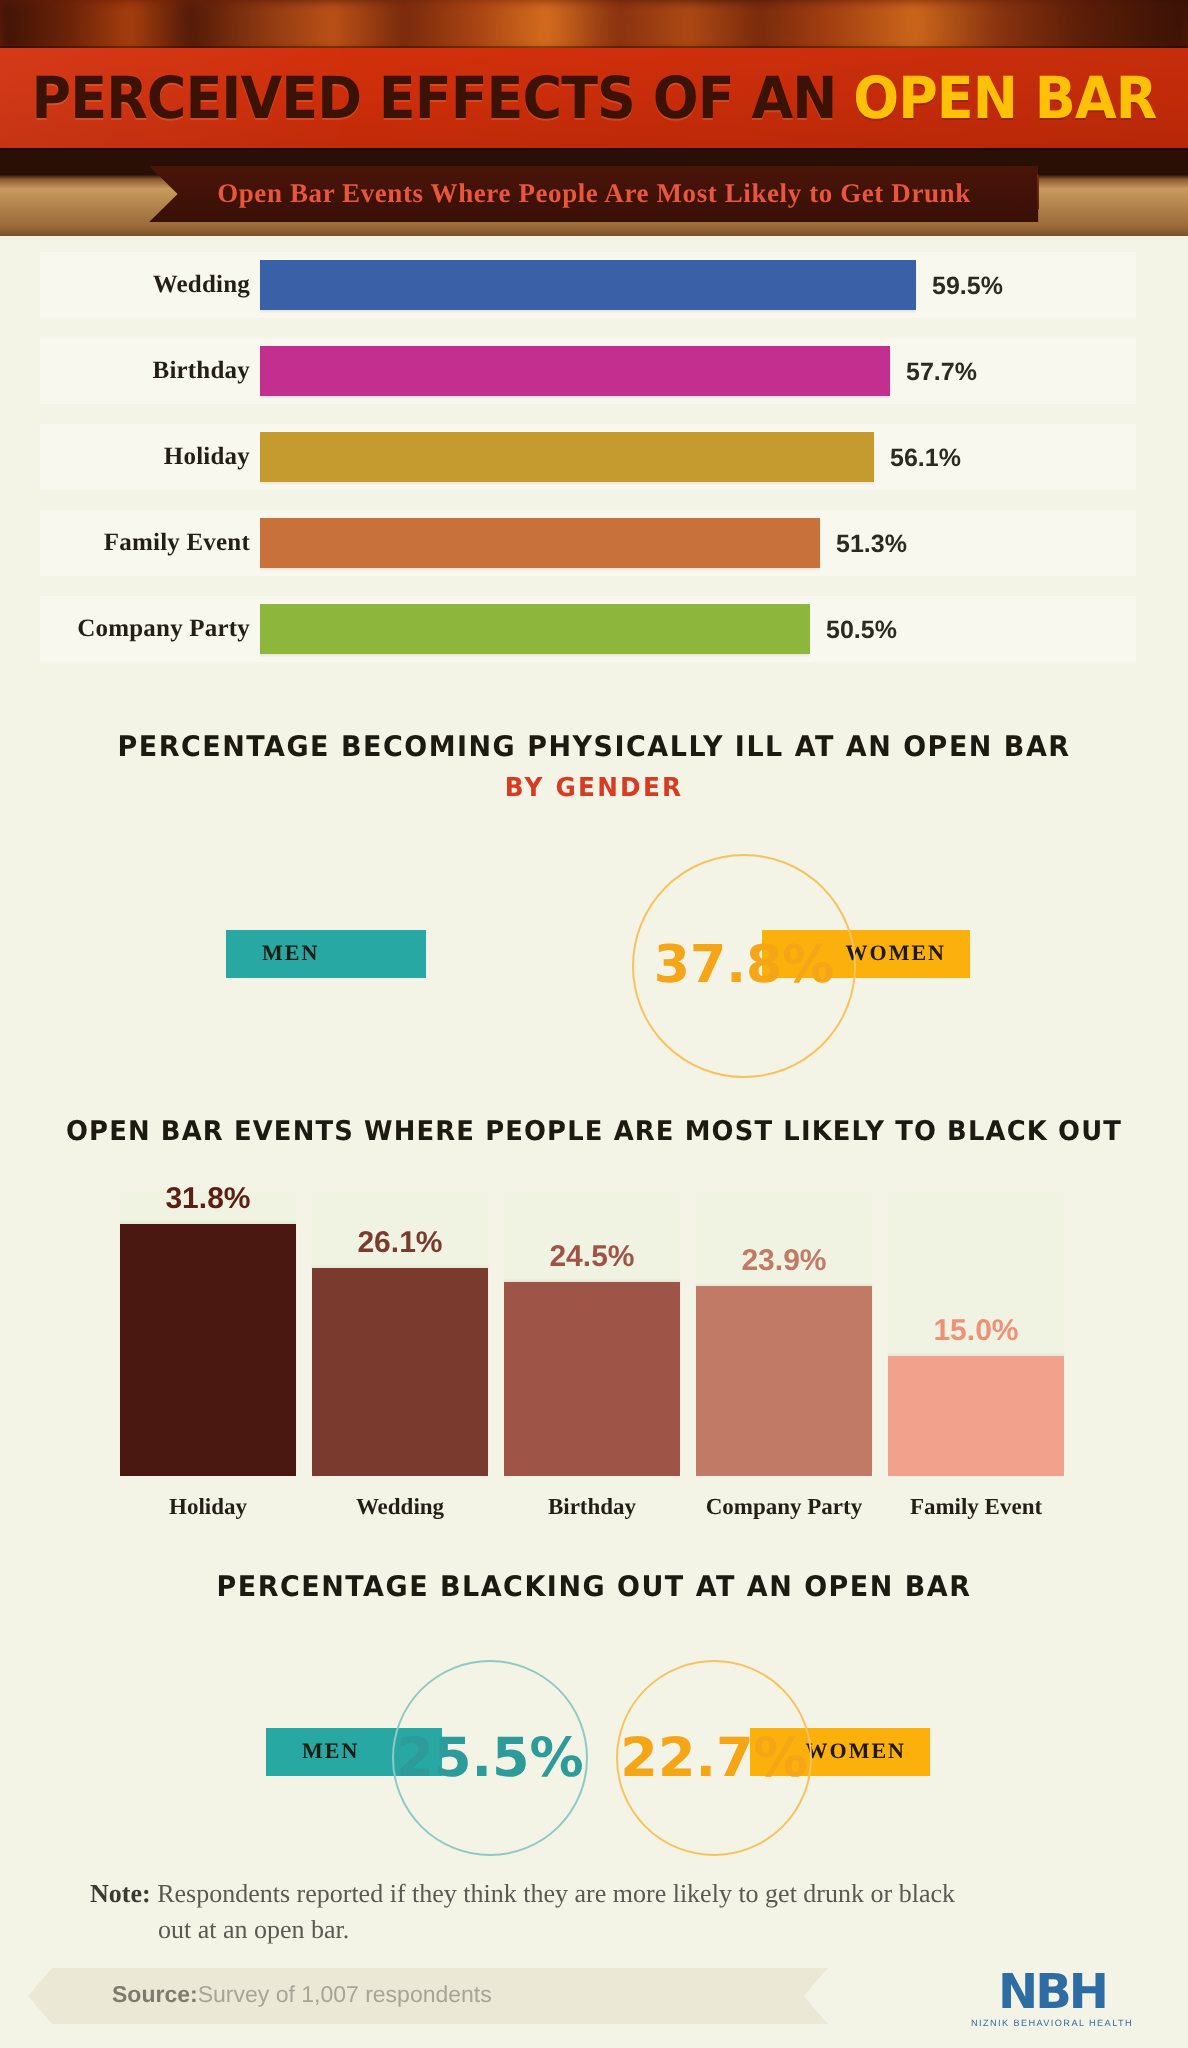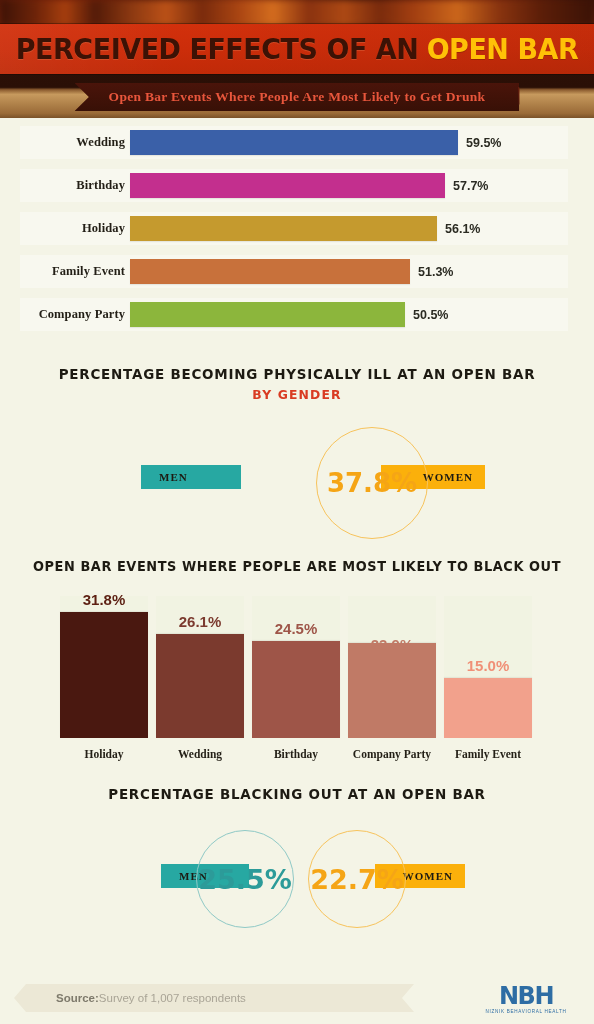--- a/index.html
+++ b/index.html
@@ -107,21 +107,21 @@
     text-align:center; font-family:"DejaVu Sans", sans-serif;
     font-weight:bold; font-size:13px; letter-spacing:1.2px; color:#D93B22;
     margin-top:5px; transform:scaleX(.95);
   }
   .circle-group{ position:relative; width:594px; }
   .tagbar{
     position:absolute; height:24px; display:flex; align-items:center;
     font-family:"Liberation Serif", serif; font-weight:bold;
     font-size:11px; letter-spacing:1px; color:#1d1a12;
   }
-  .tagbar.men{ background:#27A8A2; justify-content:flex-start; padding-left:18px;margin-left:28px; }
+  .tagbar.men{ background:#27A8A2; justify-content:flex-start; padding-left:18px; }
   .tagbar.women{ background:#FBB00B; justify-content:flex-end; padding-right:12px; }
   .bigcircle{
     position:absolute; border-radius:50%;
     display:flex; align-items:center; justify-content:center;
     font-family:"DejaVu Sans", sans-serif; font-weight:bold;
     background:transparent;
   }
   .bigcircle.men{ border:1.6px solid #8FC9C6; color:#2C9B99; }
   .bigcircle.women{ border:1.6px solid #F7C35C; color:#F5A516; }
 
@@ -269,21 +269,21 @@
       <div class="vcol" style="left:252px;">
         <div class="vcol-bg"></div>
         <div class="vbar" style="height:97px;background:#9E5548;"></div>
         <div class="vval" style="top:24px;color:#9E5548;">24.5%</div>
         <div class="vcat">Birthday</div>
       </div>
 
       <div class="vcol" style="left:348px;">
         <div class="vcol-bg"></div>
         <div class="vbar" style="height:95px;background:#C07A66;"></div>
-        <div class="vval" style="top:40px;color:#C07A66;">23.9%</div>
+        <div class="vval" style="top:26px;color:#C07A66;">23.9%</div>
         <div class="vcat">Company Party</div>
       </div>
 
       <div class="vcol" style="left:444px;">
         <div class="vcol-bg"></div>
         <div class="vbar" style="height:60px;background:#F2A18C;"></div>
         <div class="vval" style="top:61px;color:#F09077;">15.0%</div>
         <div class="vcat">Family Event</div>
       </div>
     </div>
@@ -294,20 +294,26 @@
 
     <div class="circle-group" style="height:120px; margin-top:14px;">
       <div class="tagbar men" style="left:133px; top:48px; width:88px;">MEN</div>
       <div class="tagbar women" style="left:375px; top:48px; width:90px;">WOMEN</div>
 
       <div class="bigcircle men" style="left:196px; top:14px; width:98px; height:98px; font-size:27px;">25.5%</div>
       <div class="bigcircle women" style="left:308px; top:14px; width:98px; height:98px; font-size:27px;">22.7%</div>
     </div>
   </div>
 
+  <div class="note">
+    <div>
+      <b>Note:</b><span> Respondents reported if they think they are more likely to get drunk or black</span>
+    </div>
+    <div class="note-line2">out at an open bar.</div>
+  </div>
 
   <div class="source-ribbon">
     <b>Source:</b>
       <span> Survey of 1,007 respondents</span>
   </div>
 
   <div class="logo">
     <div class="logo-mark">NBH</div>
     <div class="logo-sub">NIZNIK BEHAVIORAL HEALTH</div>
   </div>

